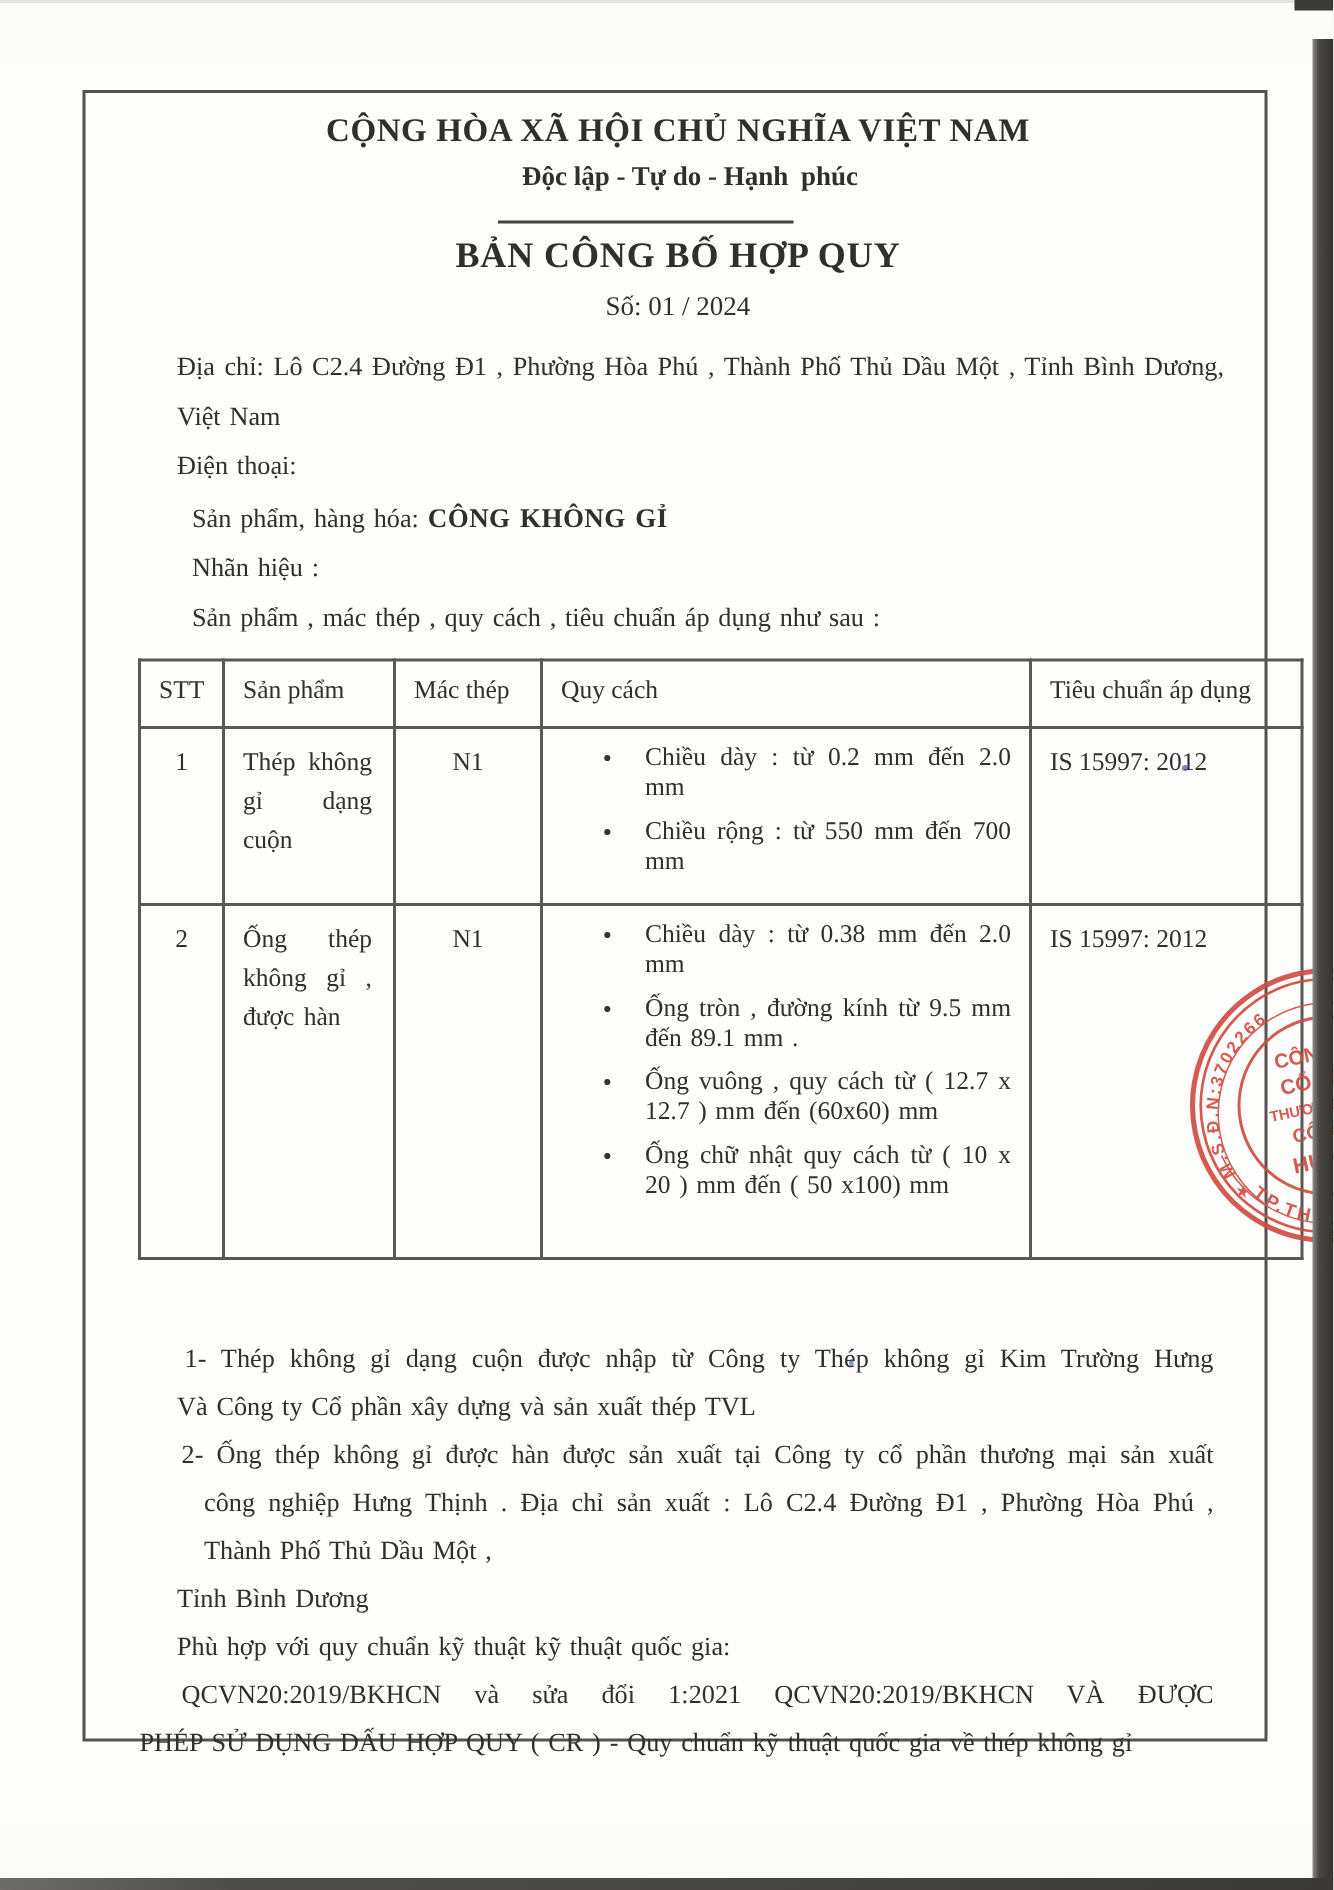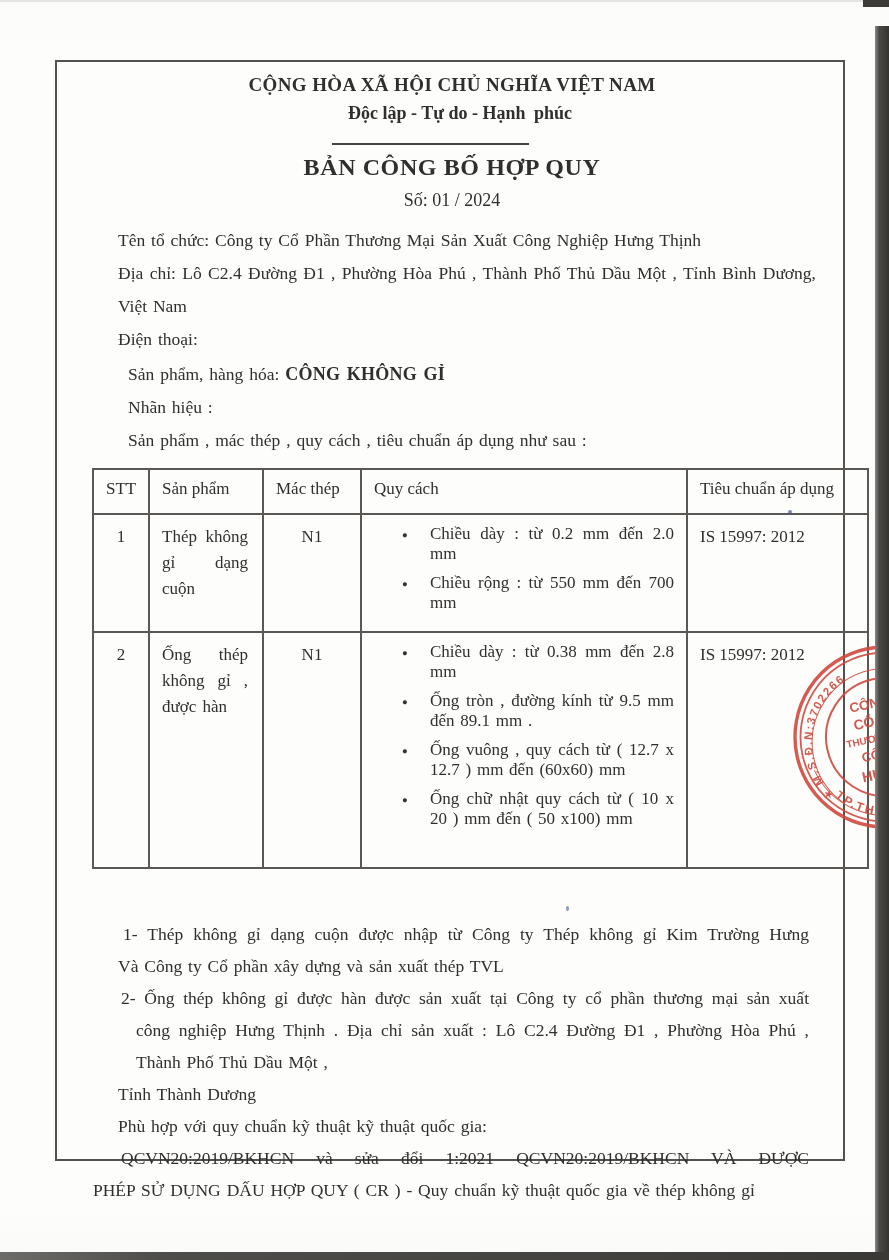--- a/index.html
+++ b/index.html
@@ -25,21 +25,21 @@
     background:linear-gradient(90deg,#6d6c68 0%,#4e4d49 18%,#43423f 70%,#3a3936 100%); }
   .speck { position:absolute; border-radius:50%; }
 
   .frame {
     position:absolute; left:55px; top:60px; width:790px; height:1101px;
     border:2px solid #55524d; box-sizing:border-box;
     padding:12px 26px 0 30px;
   }
 
   .doc-header { text-align:center; }
-  .national-title { font-size:19px; font-weight:bold; letter-spacing:.4px; }
+  .national-title { font-size:22px; font-weight:bold; letter-spacing:.4px; }
   .motto { margin-top:7px; font-size:18px; font-weight:bold; }
   .motto-u { border-bottom:2px solid #44423e; padding:0 4px 20px 16px; }
   .doc-title { margin:30px 0 0 0; font-size:24px; font-weight:bold; letter-spacing:.6px; }
   .doc-number { margin-top:9px; font-size:18px; }
 
   .info-block { margin:13px 1px 0 31px; font-size:17.5px; line-height:33px;
     text-align:justify; word-spacing:1.5px; }
   .info-block p { margin:0; }
   .indent { margin-left:10px !important; }
   .product-value { font-size:18px; letter-spacing:.3px; }
@@ -85,21 +85,20 @@
   <div class="frame">
 
     <div class="doc-header">
       <div class="national-title">CỘNG HÒA XÃ HỘI CHỦ NGHĨA VIỆT NAM</div>
       <div class="motto"><span class="motto-u">Độc lập - Tự do - Hạnh</span> <span>phúc</span></div>
       <h1 class="doc-title">BẢN CÔNG BỐ HỢP QUY</h1>
       <div class="doc-number">Số: 01 / 2024</div>
     </div>
 
     <div class="info-block">
-      <p>Tên tổ chức: Công ty Cổ Phần Thương Mại Sản Xuất Công Nghiệp Hưng Thịnh</p>
       <p>Địa chỉ: Lô C2.4 Đường Đ1 , Phường Hòa Phú , Thành Phố Thủ Dầu Một , Tỉnh Bình Dương, Việt Nam</p>
       <p>Điện thoại:</p>
       <p class="indent gap-top"><span>Sản phẩm, hàng hóa:</span> <b class="product-value">CÔNG KHÔNG GỈ</b></p>
       <p class="indent">Nhãn hiệu :</p>
       <p class="indent">Sản phẩm , mác thép , quy cách , tiêu chuẩn áp dụng như sau :</p>
     </div>
 
     <table class="spec-table">
       <colgroup>
         <col style="width:56px">
@@ -129,38 +128,38 @@
             </ul>
           </td>
           <td>IS 15997: 2012</td>
         </tr>
         <tr class="r2">
           <td class="c">2</td>
           <td class="cell-product">Ống thép không gỉ , được hàn</td>
           <td class="c">N1</td>
           <td>
             <ul class="specs">
-              <li>Chiều dày : từ 0.38 mm đến 2.8 mm</li>
+              <li>Chiều dày : từ 0.38 mm đến 2.0 mm</li>
               <li>Ống tròn , đường kính từ 9.5 mm đến 89.1 mm .</li>
               <li>Ống vuông , quy cách từ ( 12.7 x 12.7 ) mm đến (60x60) mm</li>
               <li>Ống chữ nhật quy cách từ ( 10 x 20 ) mm đến ( 50 x100) mm</li>
             </ul>
           </td>
           <td>IS 15997: 2012</td>
         </tr>
       </tbody>
     </table>
 
     <div class="notes">
       <p class="just n1-l1">1-  Thép không gỉ dạng cuộn được nhập từ Công ty Thép không gỉ Kim Trường Hưng</p>
       <p>Và Công ty Cổ phần xây dựng và sản xuất thép TVL</p>
       <p class="just n2-l1">2-  Ống thép không gỉ được hàn được sản xuất tại Công ty cổ phần thương mại sản xuất</p>
       <p class="just n2-cont">công nghiệp Hưng Thịnh . Địa chỉ sản xuất : Lô C2.4 Đường Đ1 , Phường Hòa Phú ,</p>
       <p class="n2-cont">Thành Phố Thủ Dầu Một ,</p>
-      <p>Tỉnh Thành Dương</p>
+      <p>Tỉnh Bình Dương</p>
       <p>Phù hợp với quy chuẩn kỹ thuật kỹ thuật quốc gia:</p>
       <p class="just qcvn1">QCVN20:2019/BKHCN và sửa đổi 1:2021 QCVN20:2019/BKHCN VÀ ĐƯỢC</p>
       <p class="qcvn2">PHÉP SỬ DỤNG DẤU HỢP QUY ( CR ) -  Quy chuẩn kỹ thuật quốc gia về thép không gỉ</p>
     </div>
 
   </div>
 
   <svg class="stamp" width="260" height="260" viewBox="-130 -130 260 260">
     <g transform="rotate(-12)" fill="none" stroke="#cf4a3f">
       <circle r="90" stroke-width="3.4"></circle>

